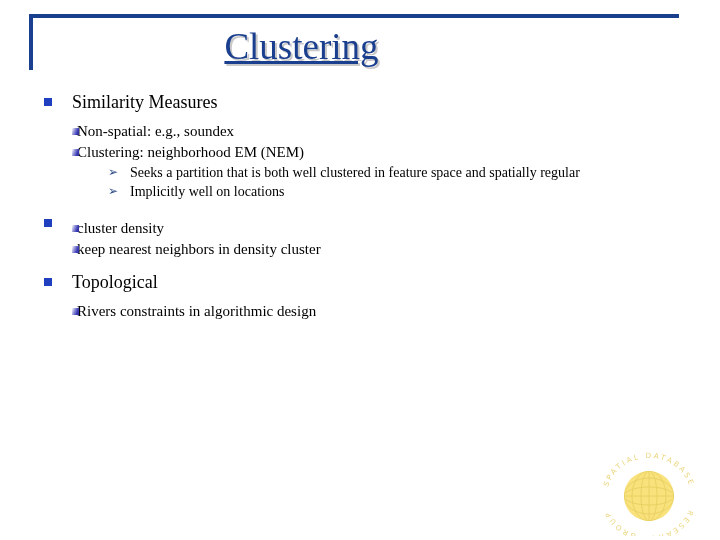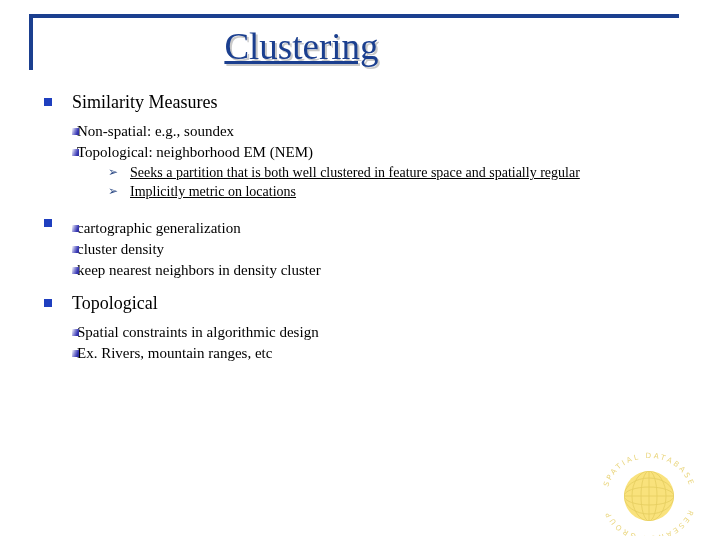--- a/index.html
+++ b/index.html
@@ -118,21 +118,20 @@
     top: 1px;
     width: 12px;
     height: 16px;
     color: #2d4b86;
     font-family: "DejaVu Sans", sans-serif;
     font-size: 12px;
     line-height: 17px;
   }
   .lvl3 .text {
     display: block;
-    text-decoration: underline;
   }
 
   .spacer-sm { height: 6px; }
   .spacer-md { height: 10px; }
 
   
   #logo {
     position: absolute;
     left: 597px;
     top: 452px;
@@ -163,45 +162,44 @@
   <div class="spacer-sm"></div>
 
   <div class="lvl2">
     <span class="bullet"></span>
     <span class="text">Non-spatial: e.g., soundex</span>
   </div>
 
 
   <div class="lvl2">
     <span class="bullet"></span>
-    <span class="text">Topological: neighborhood EM (NEM)</span>
+    <span class="text">Clustering: neighborhood EM (NEM)</span>
   </div>
 
   <div class="lvl3">
     <span class="bullet">➢</span>
     <span class="text">Seeks a partition that is both well clustered in feature space and spatially regular</span>
   </div>
 
   <div class="lvl3">
     <span class="bullet">➢</span>
-    <span class="text">Implicitly metric on locations</span>
+    <span class="text">Implicitly well on locations</span>
   </div>
 
   <div class="spacer-md"></div>
 
   <div class="lvl1">
     <span class="bullet"></span>
   </div>
 
   <div class="spacer-sm"></div>
 
 
   <div class="lvl2">
     <span class="bullet"></span>
-    <span class="text">cartographic generalization</span>
   </div>
 
   <div class="lvl2">
     <span class="bullet"></span>
     <span class="text">cluster density</span>
   </div>
 
   <div class="lvl2">
     <span class="bullet"></span>
     <span class="text">keep nearest neighbors in density cluster</span>
@@ -211,27 +209,23 @@
 
   <div class="lvl1">
     <span class="bullet"></span>
     <span class="text">Topological</span>
   </div>
 
   <div class="spacer-sm"></div>
 
   <div class="lvl2">
     <span class="bullet"></span>
-    <span class="text">Spatial constraints in algorithmic design</span>
-  </div>
-
-  <div class="lvl2">
-    <span class="bullet"></span>
-    <span class="text">Ex. Rivers, mountain ranges, etc</span>
-  </div>
+    <span class="text">Rivers constraints in algorithmic design</span>
+  </div>
+
 
 </div>
 
 <div id="logo">
   <svg width="104" height="84" viewBox="0 0 104 84" xmlns="http://www.w3.org/2000/svg">
     <defs>
       <path id="ringTop" d="M 10,44 A 42,38 0 0 1 94,44" fill="none"></path>
       <path id="ringBot" d="M 94,46 A 42,38 0 0 1 10,46" fill="none"></path>
       <clipPath id="globeClip">
           <circle cx="52" cy="44" r="25"></circle>

